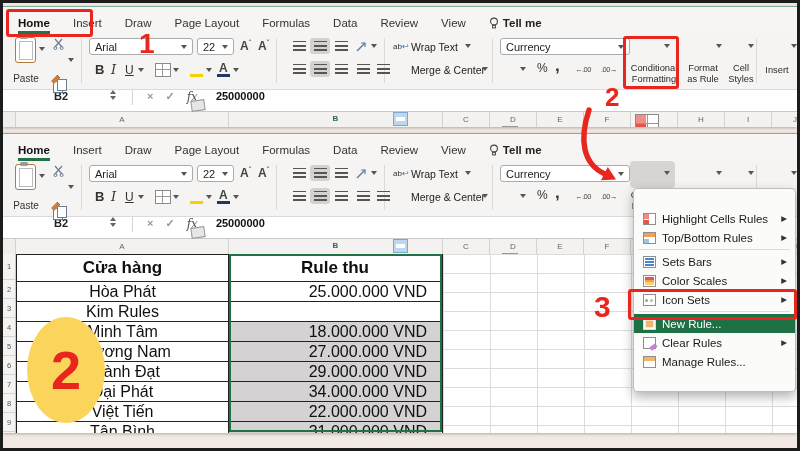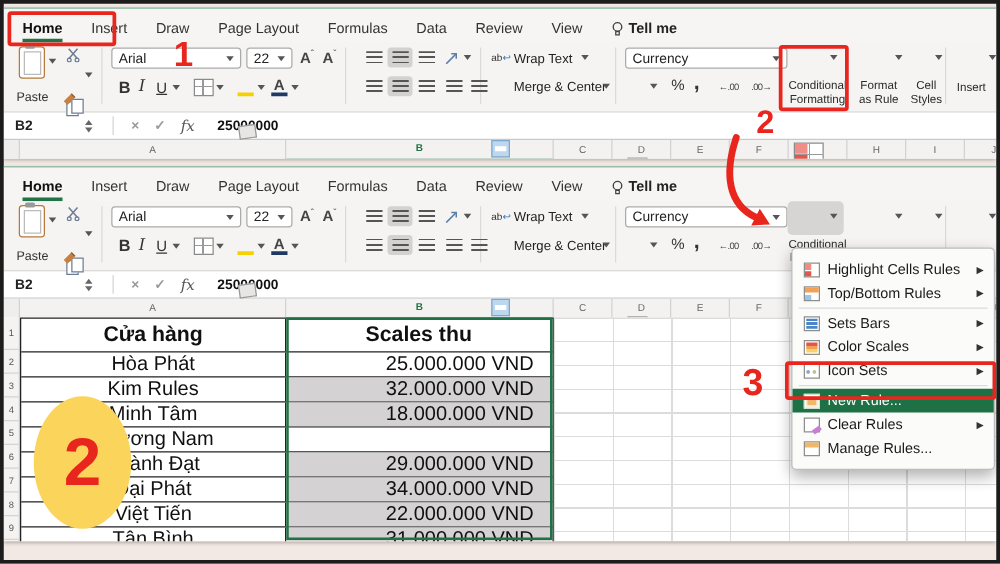--- a/index.html
+++ b/index.html
@@ -56,21 +56,21 @@
   .gico-cf::before{content:"";position:absolute;left:0;top:0;width:10px;height:8px;background:#ef8d86;}
   .gico-cf::after{content:"";position:absolute;left:0;bottom:0;width:10px;height:8px;background:#e2564d;}
   .gico-fat::after,.gico-cs::after{content:"";position:absolute;right:-2px;bottom:1px;width:18px;height:6px;
       background:#5b9bd5;transform:rotate(-33deg);border-radius:1px;}
   .gico-cs::before{content:"";position:absolute;left:1px;top:1px;width:14px;height:9px;background:#9dc3e6;}
   .gico-ins::before{content:"";position:absolute;left:2px;top:7px;width:9px;height:4px;background:#4a86c8;}
   .gico-ins::after{content:"";position:absolute;left:-2px;top:4px;border:5px solid transparent;border-right:6px solid #4a86c8;}
   .pressedbg{position:absolute;background:#d7d5d3;border-radius:4px;}
   .slbl{position:absolute;top:29px;font-size:9.3px;line-height:1.15;text-align:center;color:#2a2a2a;}
   
-  .fbar{height:21px;background:#fff;border-bottom:1px solid #c9c9c9;display:flex;align-items:center;font-size:11px;color:#333;}
+  .fbar{height:21px;background:#fff;border-bottom:1px solid #c9c9c9;display:flex;align-items:flex-start;font-size:11px;color:#333;padding-left:42px;}
   .nbox{width:56px;padding-left:9px;font-weight:700;color:#222;}
   .spin{display:flex;flex-direction:column;gap:2px;margin-right:8px;}
   .spin i{width:0;height:0;border-left:3px solid transparent;border-right:3px solid transparent;}
   .spin .up{border-bottom:4px solid #666;}
   .spin .dn{border-top:4px solid #666;}
   .vline{width:1px;height:15px;background:#d5d5d5;margin:0 8px;}
   .fbtn{color:#9a9a9a;font-size:11px;margin:0 6px;font-weight:700;}
   .fx{font-family:"DejaVu Serif",serif;font-style:italic;font-size:12px;color:#555;margin:0 6px;}
   .fval{margin-left:12px;font-weight:700;color:#111;}
   
@@ -92,21 +92,21 @@
   .ca{width:212px;border-right:1.5px solid #222;text-align:center;line-height:19px;}
   .cb{width:212px;text-align:right;padding-right:14px;line-height:19px;}
   .trow.th .ca,.trow.th .cb{font-weight:700;font-size:17px;text-align:center;line-height:25px;padding-right:0;}
   .cb.gray{background:#d4d2d2;}
   .selbox{position:absolute;left:226px;top:0;width:213px;height:178px;border:2px solid #1f7244;box-sizing:border-box;pointer-events:none;}
   .grid{position:absolute;left:440px;top:0;right:0;bottom:0;background-image:
       repeating-linear-gradient(to right,#dcdcdc 0 1px,transparent 1px 47px),
       repeating-linear-gradient(to bottom,#dcdcdc 0 1px,transparent 1px 19px);}
   
   .menu{position:absolute;left:630px;top:185px;width:163px;background:#fbfbfa;border:1px solid #bdbdbd;
-        border-radius:4px;box-shadow:0 5px 12px rgba(0,0,0,.3);padding:7px 0;z-index:50;box-sizing:border-box;margin-top:10px;}
+        border-radius:4px;box-shadow:0 5px 12px rgba(0,0,0,.3);padding:20px 0;z-index:50;box-sizing:border-box;}
   .mitem{display:flex;align-items:center;height:19px;padding:0 8px 0 9px;font-size:11.5px;color:#1a1a1a;}
   .mitem.hl{background:#1e7145;color:#fff;}
   .msep{height:1px;background:#dcdcdc;margin:2px 5px;}
   .mic{width:13px;height:12px;border:1px solid #8e8e8e;background:#fff;position:relative;flex:0 0 auto;margin-right:6px;box-sizing:border-box;}
   .mic::before,.mic::after{content:"";position:absolute;}
   .mic-hcr::before{left:0;top:0;width:5px;height:5px;background:#ee8c84;}
   .mic-hcr::after{left:0;top:6px;width:5px;height:4px;background:#e2564d;}
   .mic-tbr::before{left:0;top:0;right:0;height:4px;background:#f2a154;}
   .mic-tbr::after{left:0;bottom:0;width:5px;height:4px;background:#9dc3e6;}
   .mic-db::before{left:1px;top:1px;width:9px;height:8px;background:linear-gradient(to bottom,#4a86c8 0 2px,transparent 2px 3px,#4a86c8 3px 5px,transparent 5px 6px,#4a86c8 6px 8px);}
@@ -457,36 +457,36 @@
         <div class="rh">4</div>
         <div class="rh">5</div>
         <div class="rh">6</div>
         <div class="rh">7</div>
         <div class="rh">8</div>
         <div class="rh">9</div>
       </div>
       <div class="tbl">
         <div class="trow th">
           <div class="ca">Cửa hàng</div>
-          <div class="cb">Scales thu</div>
+          <div class="cb">Rule thu</div>
         </div>
         <div class="trow">
           <div class="ca">Hòa Phát</div>
           <div class="cb">25.000.000 VND</div>
         </div>
         <div class="trow">
           <div class="ca">Kim Rules</div>
-          <div class="cb gray">32.000.000 VND</div>
         </div>
         <div class="trow">
           <div class="ca">Minh Tâm</div>
           <div class="cb gray">18.000.000 VND</div>
         </div>
         <div class="trow">
           <div class="ca">Phương Nam</div>
+          <div class="cb gray">27.000.000 VND</div>
         </div>
         <div class="trow">
           <div class="ca">Thành Đạt</div>
           <div class="cb gray">29.000.000 VND</div>
         </div>
         <div class="trow">
           <div class="ca">Đại Phát</div>
           <div class="cb gray">34.000.000 VND</div>
         </div>
         <div class="trow">

